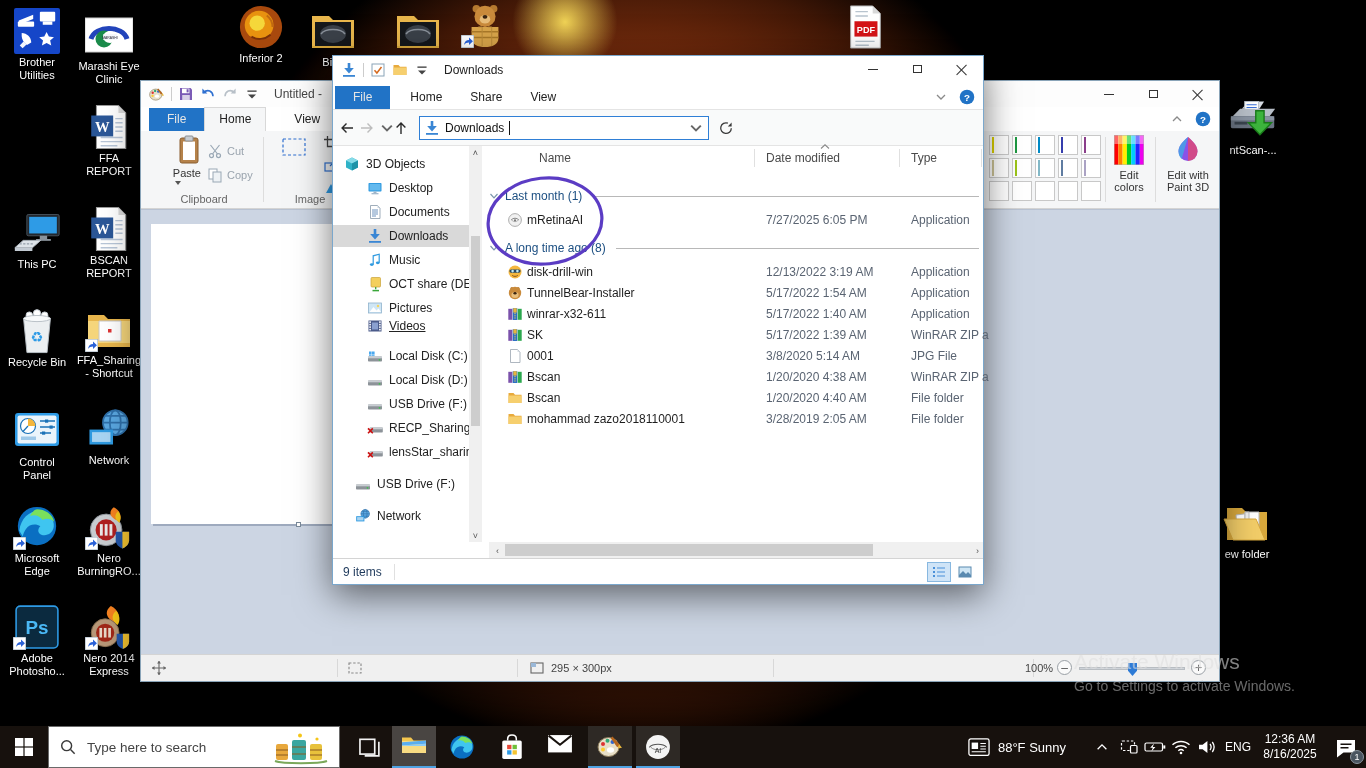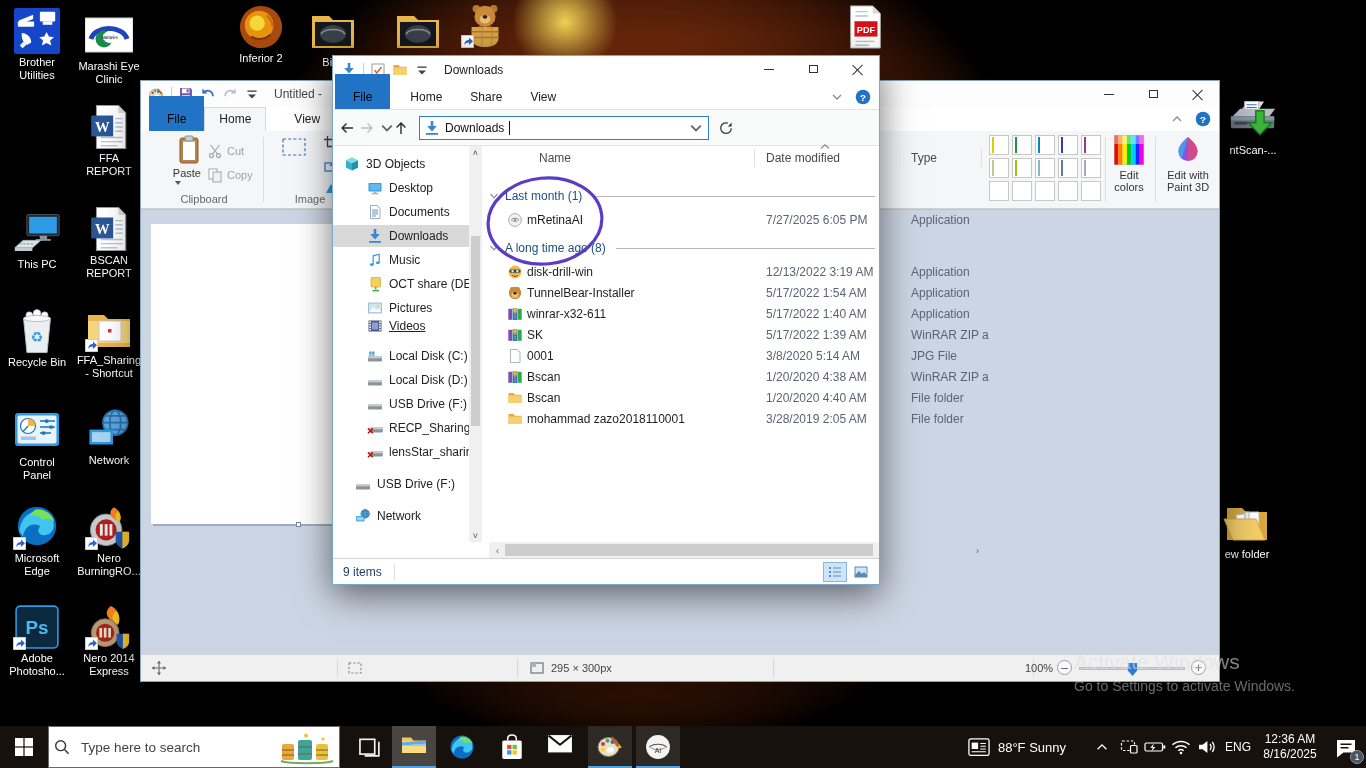--- a/index.html
+++ b/index.html
@@ -39,21 +39,21 @@
   .winctl { width:44px; height:26px; display:flex; align-items:center; justify-content:center; }
   .g-min { width:10px; height:1px; background:#333; }
   .g-max { width:9px; height:8px; border:1px solid #333; }
   .g-close { position:relative; width:11px; height:11px; }
   .g-close::before,.g-close::after { content:""; position:absolute; left:5px; top:-1px;
     width:1.4px; height:14px; background:#333; }
   .g-close::before { transform:rotate(45deg); } .g-close::after { transform:rotate(-45deg); }
 
   .tabsrow { height:24px; display:flex; align-items:flex-end; background:#fff; position:relative; }
   .rtab { padding:4px 14px 5px; font-size:12px; color:#222; }
-  .rtab.filetab { background:#2173c6; color:#000000; padding:16px 18px 5px; }
+  .rtab.filetab { background:#2173c6; color:#e5e5e5; padding:4px 18px 5px; }
   .rtab.active { background:#f5f6f7; border:1px solid #d8d8d8; border-bottom:none; }
   #paint .ribbon { height:78px; background:#f5f6f7; border-bottom:1px solid #d4d4d4; position:relative; }
   .grp-label { position:absolute; bottom:3px; font-size:11px; color:#666; text-align:center; }
   .rib-sep { position:absolute; top:6px; bottom:6px; width:1px; background:#ddd; }
   .rib-btn { position:absolute; text-align:center; font-size:11px; color:#333; }
   .rib-small { position:absolute; display:flex; align-items:center; gap:4px; font-size:11px; color:#9aa4ae; }
   .dd-arrow { width:0; height:0; border-left:3.5px solid transparent; border-right:3.5px solid transparent;
     border-top:4px solid #555; margin:2px auto 0; }
 
   #paint .canvas-area { position:absolute; left:0; top:128px; right:0; bottom:27px;
@@ -69,21 +69,21 @@
   .zoom-thumb { position:absolute; top:-5px; width:9px; height:13px; background:#2e7bd6;
     clip-path:polygon(0 0,100% 0,100% 60%,50% 100%,0 60%); }
   .zoom-circle { width:15px; height:15px; border-radius:50%; border:1px solid #9aa0a6; color:#555;
     display:flex; align-items:center; justify-content:center; font-size:12px; background:#fafafa; }
 
   
   .swatch { position:absolute; width:20px; height:20px; background:#fff; border:1px solid #c8c8c8; padding:2px; }
   .swatch .inner { width:100%; height:100%; border:1px solid rgba(0,0,0,.15); }
 
   
-  #explorer { left:332px; top:55px; width:548px; height:530px; z-index:3; border:1px solid #7aa7cc; }
+  #explorer { left:332px; top:55px; width:652px; height:530px; z-index:3; border:1px solid #7aa7cc; }
   #explorer .titlebar { height:28px; background:#fff; display:flex; align-items:center; position:relative; }
   #explorer .tabsrow { height:26px; border-bottom:1px solid #e4e4e4; }
   .ribbon-right { position:absolute; right:8px; bottom:4px; display:flex; align-items:center; gap:10px; }
   #explorer .navrow { height:36px; background:#f9fafa; border-bottom:1px solid #e4e4e4;
     display:flex; align-items:center; padding:0 6px; gap:4px; }
   .addrbox { width:290px; height:24px; border:1px solid #2f7fd6; background:#fff;
     display:flex; align-items:center; padding:0 4px; gap:5px; position:relative; }
   .caret { width:1px; height:14px; background:#111; }
   .refresh-btn { width:26px; height:24px; display:flex; align-items:center; justify-content:center; }
   .searchbox { width:200px; height:24px; border:1px solid #d6d6d6; background:#fff; margin-left:10px;
@@ -126,21 +126,21 @@
     pointer-events:none; }
   #watermark .l1 { font-size:21px; }
   #watermark .l2 { font-size:14px; margin-top:4px; color:rgba(210,210,210,.5); }
 
   
   #taskbar { position:absolute; left:0; top:726px; width:1366px; height:42px; background:#17110d;
     z-index:10; }
   #start { position:absolute; left:0; top:0; width:48px; height:42px; display:flex;
     align-items:center; justify-content:center; }
   #tb-search { position:absolute; left:48px; top:0; width:292px; height:42px; background:#fff;
-    border:1px solid #6a6a6a; display:flex; align-items:center; padding:0 4px; gap:10px; }
+    border:1px solid #6a6a6a; display:flex; align-items:center; padding:0 10px; gap:10px; }
   #tb-search .ph { color:#444; font-size:13.5px; flex:1; }
   .tb-btn { position:absolute; top:0; width:44px; height:42px; display:flex;
     align-items:center; justify-content:center; }
   .tb-btn.active { background:rgba(255,255,255,.10); box-shadow:inset 0 -2px 0 #4fa3e3; }
   .tb-btn.focused { background:rgba(255,255,255,.22); }
   .tray-item { position:absolute; top:0; height:42px; display:flex; align-items:center;
     justify-content:center; color:#fff; }
   #clock { flex-direction:column; font-size:12px; line-height:15px; text-align:center; }
   .badge { position:absolute; right:2px; bottom:4px; width:14px; height:14px; border-radius:50%;
     background:#4a5560; border:1px solid #8a949e; color:#fff; font-size:9px; display:flex;

